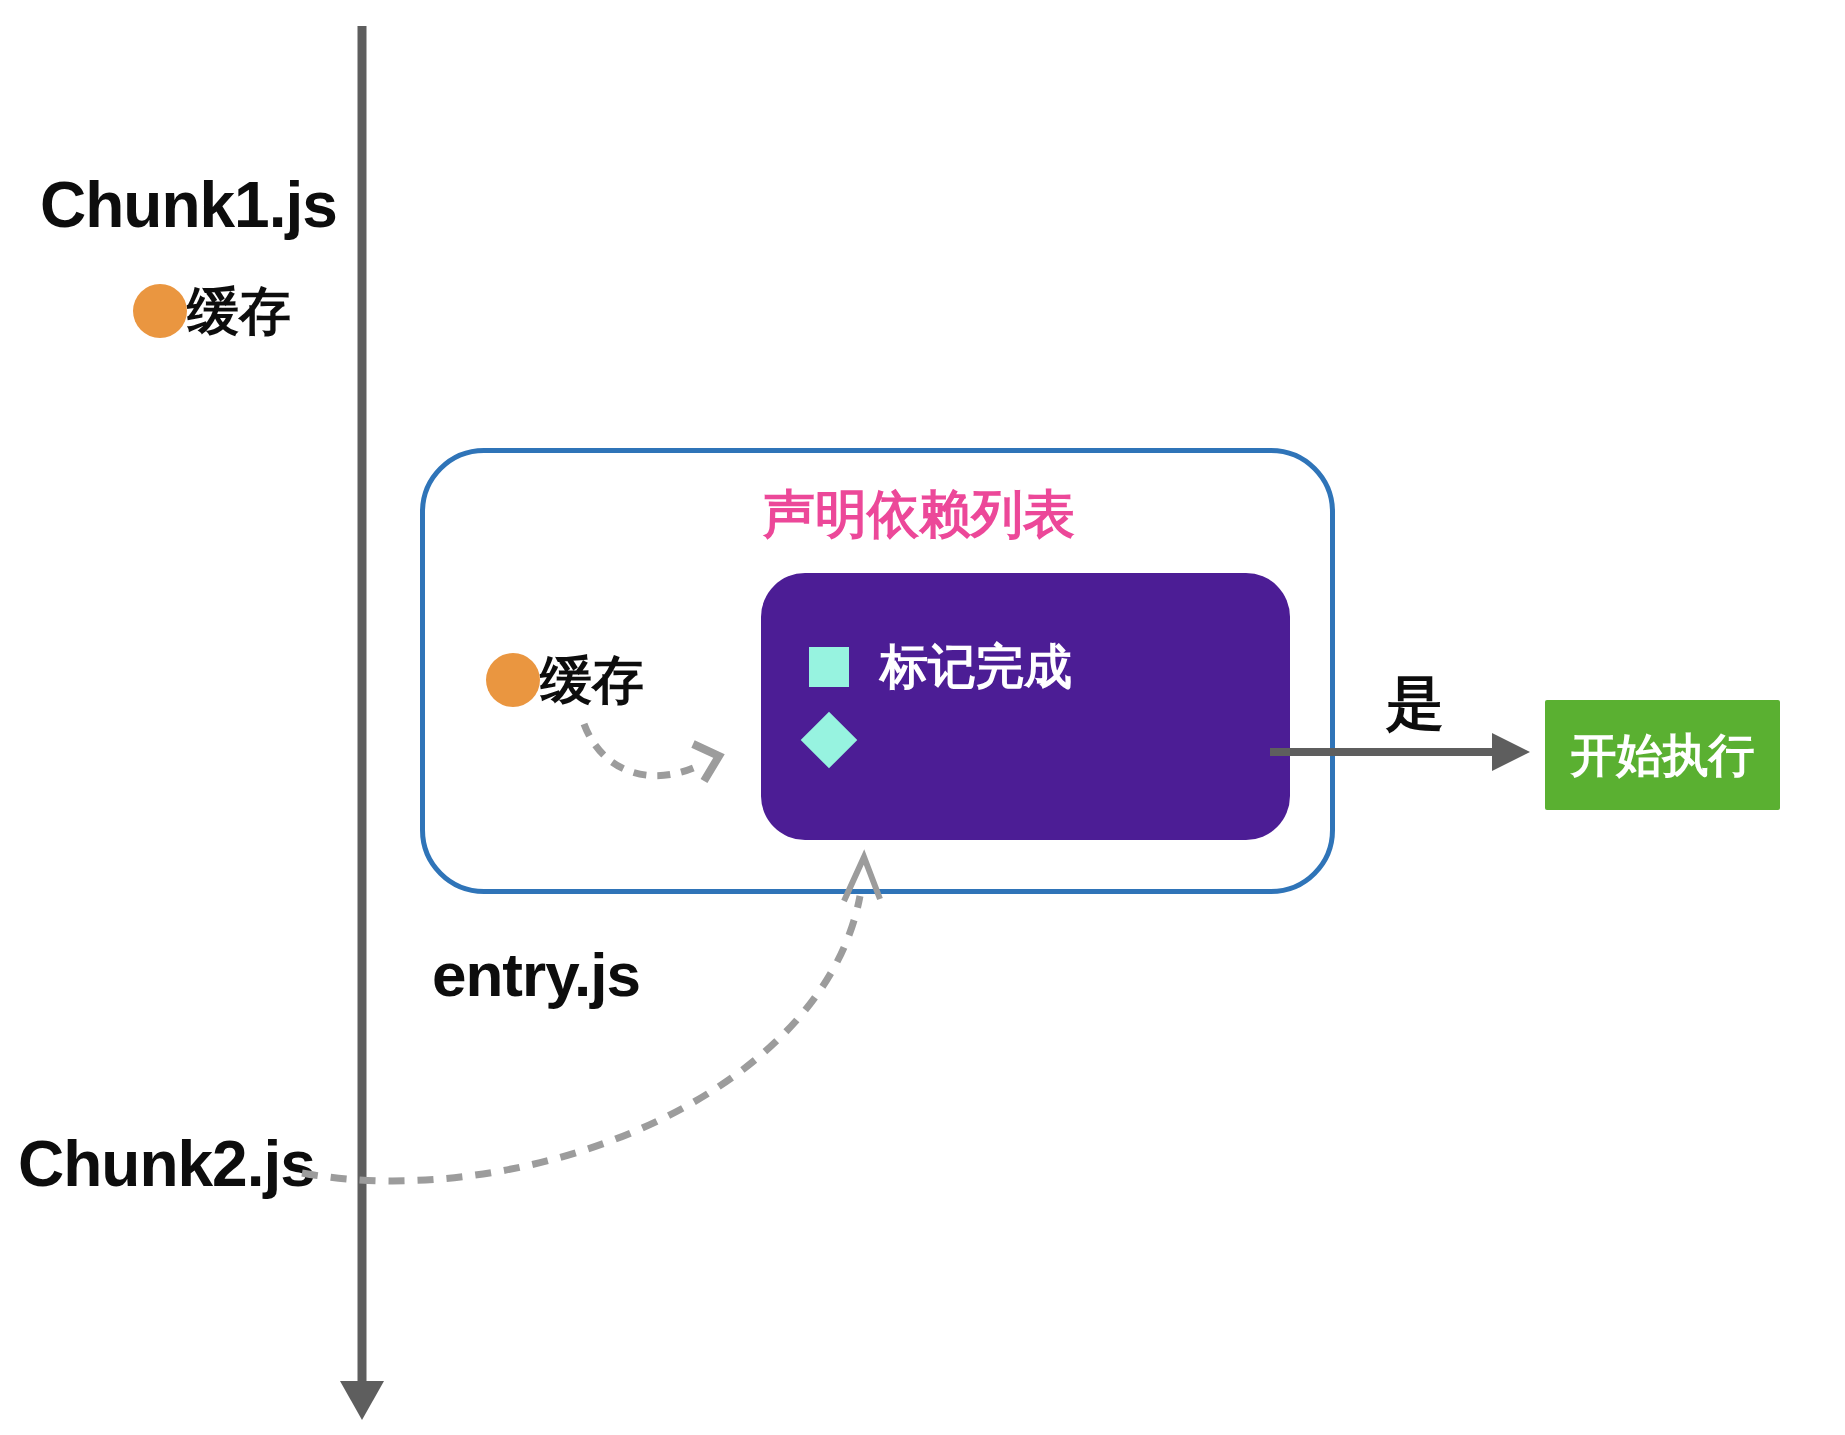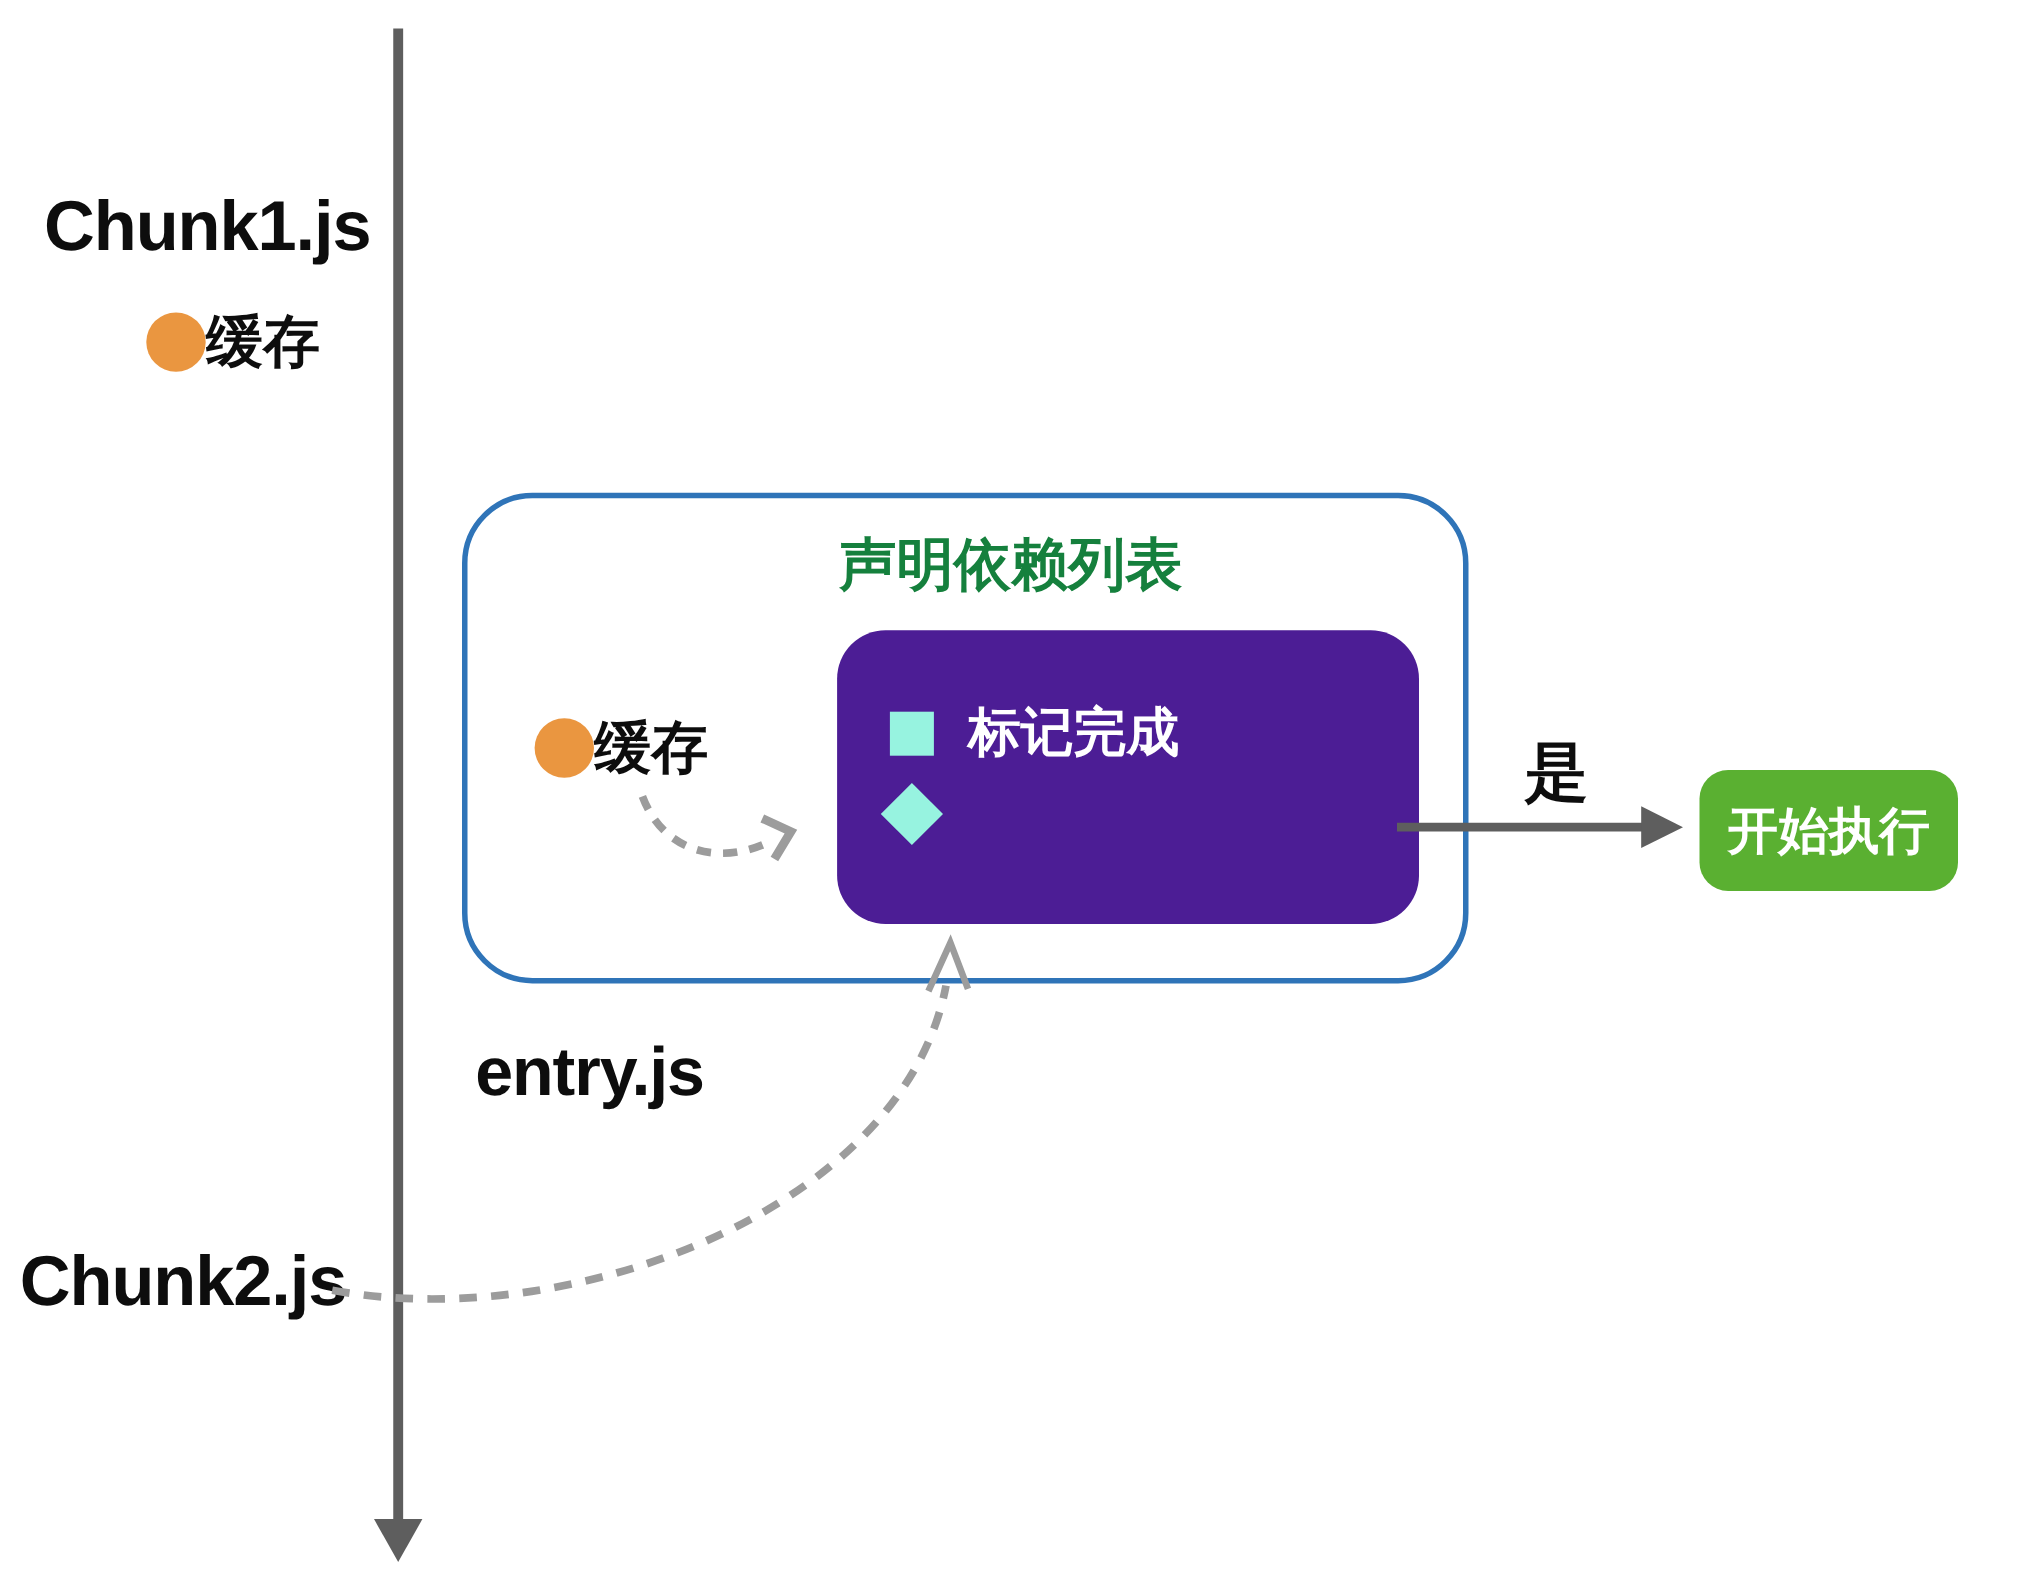--- a/index.html
+++ b/index.html
@@ -44,21 +44,21 @@
     width:905px;height:436px;   
     border:5px solid #2F74B8;
     border-radius:64px;
     background:#ffffff;
   }
   .dep-title{
     position:absolute;
     left:338px;top:33px;
     font-size:52px;
     font-weight:700;
-    color:#15803d;
+    color:#ec4899;
     line-height:1.1;
     white-space:nowrap;
   }
   .inner-box{
     position:absolute;
     left:336px;top:120px;
     width:529px;height:267px;
     border-radius:44px;
     background:#4c1d95;
   }
@@ -96,21 +96,21 @@
     left:1386px;top:674px;
     font-size:58px;
     font-weight:700;
     color:#0d0d0d;
     line-height:1;
   }
   .start-box{
     position:absolute;
     left:1545px;top:700px;
     width:235px;height:110px;
-    border-radius:26px;
+    border-radius:2px;
     background:#5AB031;
     display:flex;align-items:center;justify-content:center;
   }
   .start-label{
     font-size:46px;
     font-weight:700;
     color:#ffffff;
     line-height:1;
     white-space:nowrap;
   }

